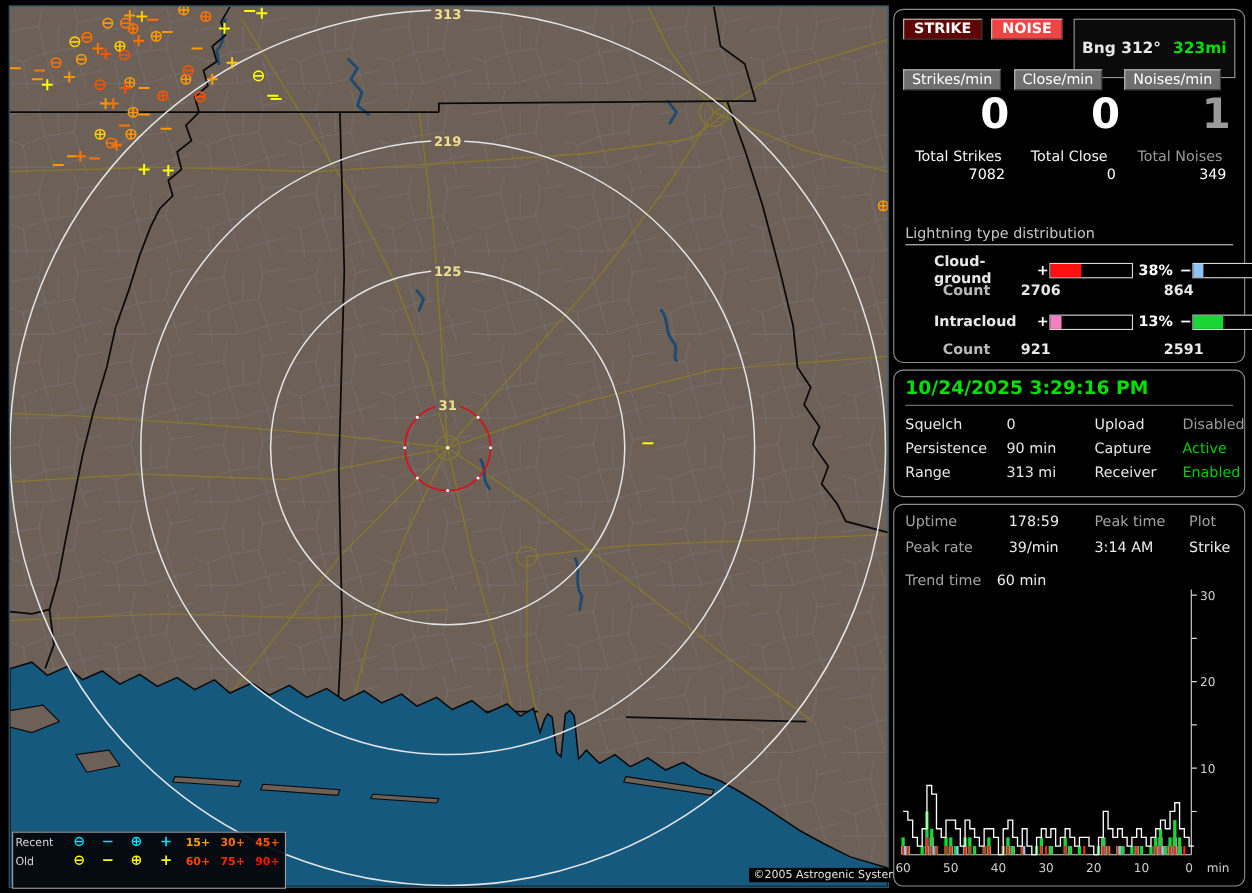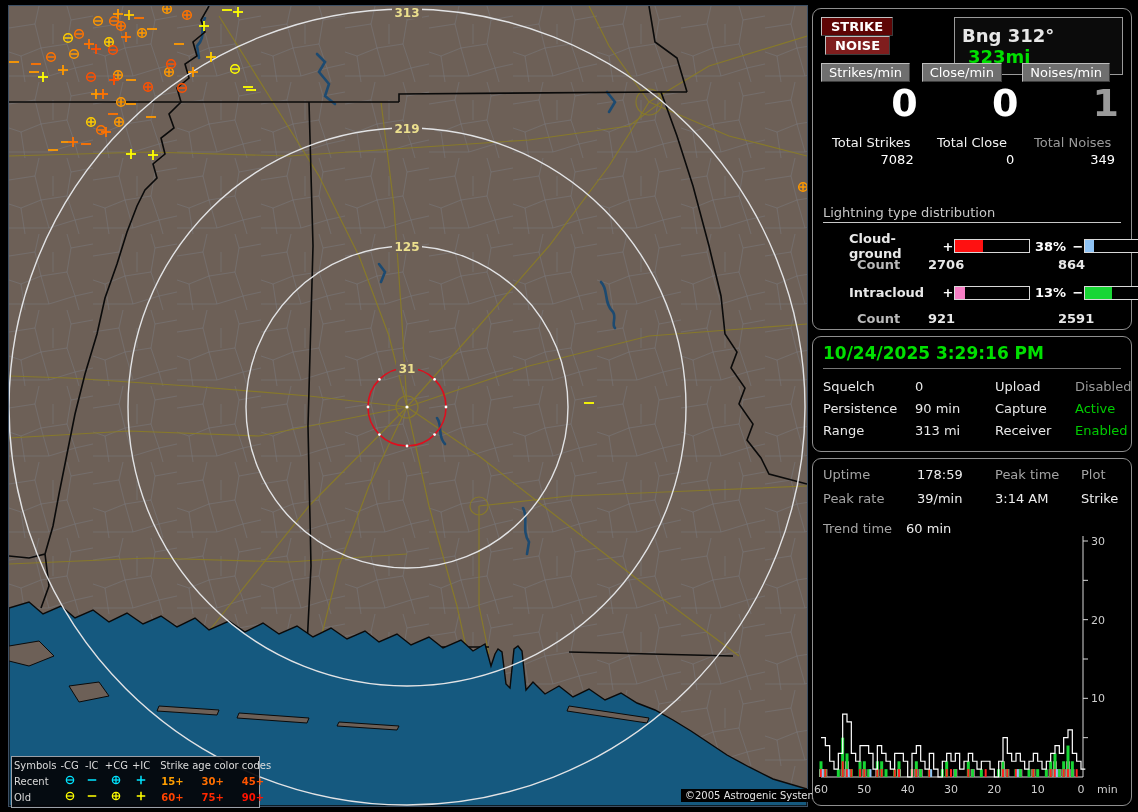--- a/index.html
+++ b/index.html
@@ -17,24 +17,24 @@
   .symcell{text-align:center;}
   #copyright{left:672px;top:783px;background:#000;color:#e4e4e4;font-size:10px;padding:1px 4px;white-space:nowrap;}
   
   .panel{left:812px;width:318px;background:#000;border:1px solid #8f8f8f;border-radius:9px;color:#e8e8e8;font-size:13px;}
   #panel-top{top:8px;height:320px;}
   #panel-status{top:336px;height:114px;}
   #panel-trend{top:458px;height:346px;}
   .btn{display:inline-block;border:1px solid;border-color:#c0c0c0 #3c3c3c #3c3c3c #c0c0c0;
     padding:1px 9px;font-weight:bold;font-size:13px;color:#fff;}
   .btn-strike{background:#5e0505;}
-  .btn-noise{background:#7f1d1d;}
+  .btn-noise{background:#ef4444;}
   .statlabel{display:inline-block;border:1px solid;border-color:#bdbdbd #3c3c3c #3c3c3c #bdbdbd;
     background:#6f6f6f;color:#fff;padding:1px 7px;font-size:13px;}
-  .bng-box{display:inline-block;background:#0b0b0b;border:1px solid #9a9a9a;padding:7px 7px;font-weight:bold;font-size:18px;}
+  .bng-box{display:inline-block;background:#0b0b0b;border:1px solid #9a9a9a;padding:18px 7px;font-weight:bold;font-size:14px;}
   .row1{position:absolute;left:8px;right:8px;top:8px;display:flex;justify-content:space-between;align-items:flex-start;}
   .cnt-grid{position:absolute;left:8px;right:8px;top:54px;display:grid;grid-template-columns:1fr 1fr 1fr;}
   .cnt-col{display:flex;flex-direction:column;}
   .cnt-val{font-size:38px;font-weight:bold;text-align:right;line-height:1.15;padding-right:4px;color:#fff;}
   .dimtxt{color:#9a9a9a !important;}
   .tot-grid{position:absolute;left:8px;right:8px;top:126px;display:grid;grid-template-columns:1fr 1fr 1fr;column-gap:0;}
   .tot-col{display:flex;flex-direction:column;}
   .tot-lbl{text-align:center;color:#f2f2f2;}
   .tot-val{text-align:right;padding-right:8px;margin-top:2px;color:#fff;}
   .dist-title{position:absolute;left:10px;right:10px;top:196px;color:#c7c7c7;border-bottom:1px solid #c7c7c7;padding-bottom:2px;font-size:13px;}
@@ -380,28 +380,20 @@
           <circle r="4.3" stroke="#ff9900" fill="none" stroke-width="1.5"></circle>
           <line x1="-3.6" y1="0" x2="3.6" y2="0" stroke="#ff9900" fill="none" stroke-width="1.5"></line>
           <line x1="0" y1="-3.6" x2="0" y2="3.6" stroke="#ff9900" fill="none" stroke-width="1.5"></line>
         </g>
       </g>
   </svg>
 
   <div id="legend-box" class="abs">
     <table>
       <tbody>
-          <tr>
-        <td class="lg-hd">Symbols</td>
-        <td class="lg-hd" style="text-align:center">-CG</td>
-        <td class="lg-hd" style="text-align:center">-IC</td>
-        <td class="lg-hd" style="text-align:center">+CG</td>
-        <td class="lg-hd" style="text-align:center">+IC</td>
-        <td class="lg-hd" colspan="3" style="padding-left:8px">Strike age color codes</td>
-      </tr>
       <tr class="symrow">
         <td>Recent</td>
         <td class="symcell"><svg width="18" height="14" viewBox="-9 -7 18 14">
                 <g transform="translate(0,0)">
                   <circle r="3.655" stroke="#00e4ff" fill="none" stroke-width="1.275"></circle>
                   <line x1="-3.06" y1="0" x2="3.06" y2="0" stroke="#00e4ff" fill="none" stroke-width="1.275"></line>
                 </g>
               </svg></td>
         <td class="symcell"><svg width="18" height="14" viewBox="-9 -7 18 14">
                 <g transform="translate(0,0)">

